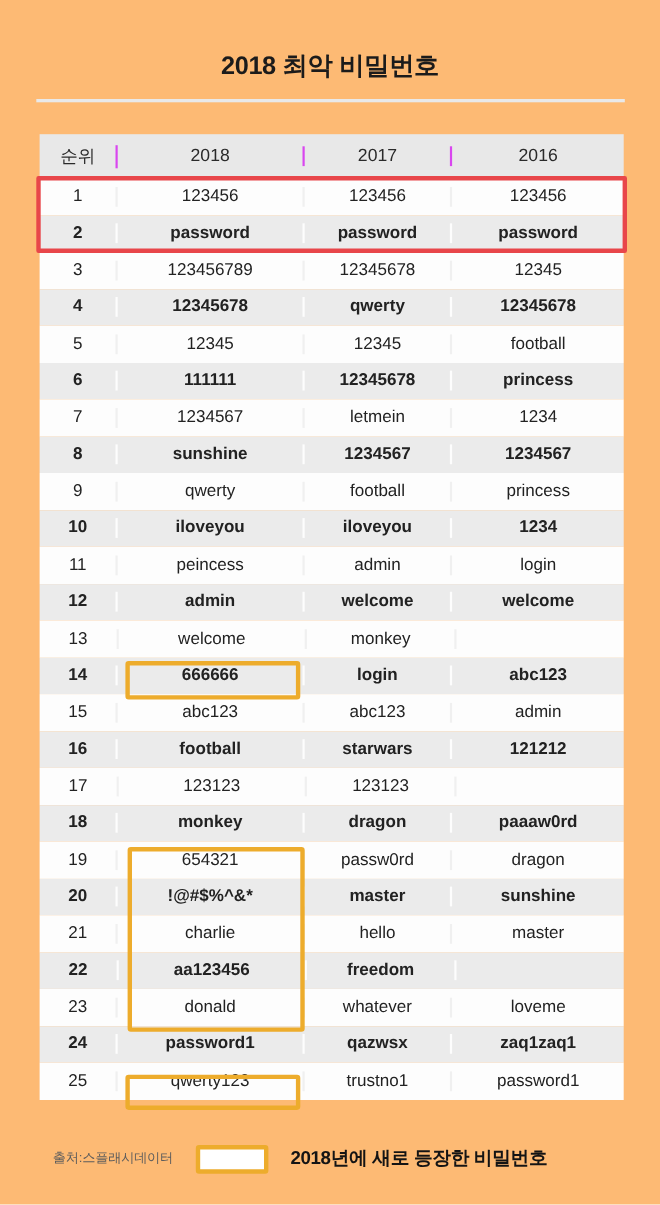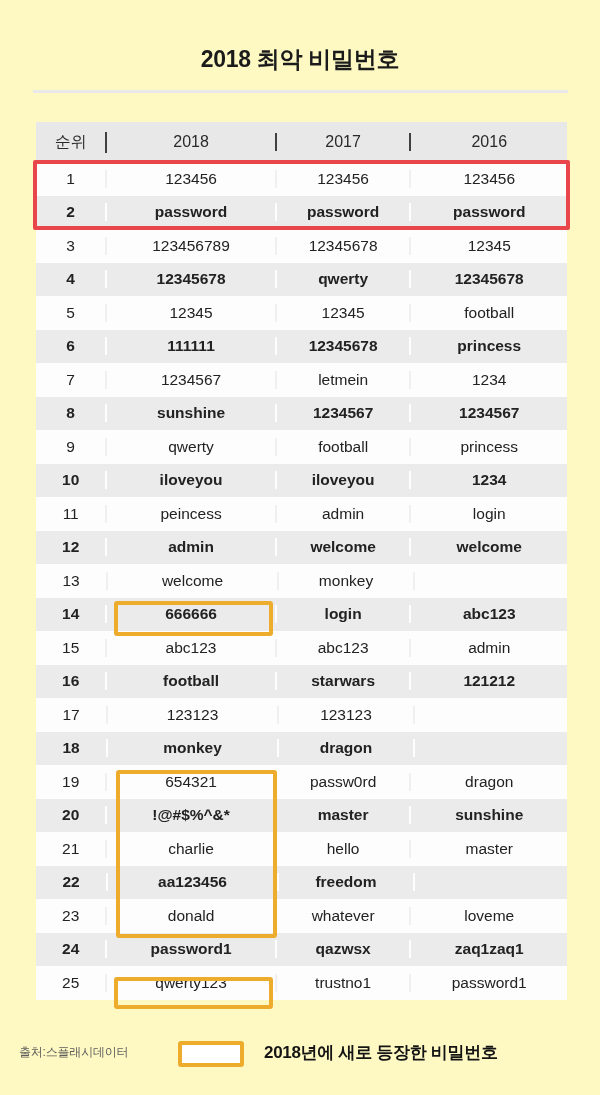--- a/index.html
+++ b/index.html
@@ -9,21 +9,21 @@
     height: 1095px;
     background: #fcfcfc;
     font-family: "Liberation Sans", "DejaVu Sans", sans-serif;
     overflow: hidden;
   }
 
   #page {
     position: relative;
     width: 600px;
     height: 1095px;
-    background: #fef9c3;
+    background: #fdba74;
   }
 
   
   .title {
     position: absolute;
     left: 0;
     top: 44px;
     width: 600px;
     text-align: center;
     font-size: 23px;
@@ -73,21 +73,21 @@
   }
 
   .c-rank { width: 72px; }
   .c-y1   { width: 171px; }
   .c-y2   { width: 136px; }
   .c-y3   { width: 157px; }
 
   
   .row.head .c-rank,
   .row.head .c-y1,
-  .row.head .c-y2 { border-right: 2px solid #404040; }
+  .row.head .c-y2 { border-right: 2px solid #d946ef; }
 
   .row.even .c-rank,
   .row.even .c-y1,
   .row.even .c-y2 { border-right: 2px solid #fdfdfd; }
 
   .row.odd .c-rank,
   .row.odd .c-y1,
   .row.odd .c-y2 { border-right: 2px solid #f0f0f0; }
 
   .row.head .cell {
@@ -112,21 +112,21 @@
 
   .hl-orange {
     border: 4px solid #edac2c;
     border-radius: 3px;
     background: transparent;
   }
 
   
   .footer-source {
     position: absolute;
-    left: 19px;
+    left: 48px;
     top: 1044px;
     font-size: 12px;
     color: #5c5c5c;
     letter-spacing: -0.2px;
   }
 
   .legend-box {
     position: absolute;
     left: 178px;
     top: 1041px;
@@ -260,20 +260,21 @@
       </div>
       <div class="row odd">
         <div class="cell c-rank">17</div>
         <div class="cell c-y1">123123</div>
         <div class="cell c-y2">123123</div>
       </div>
       <div class="row even">
         <div class="cell c-rank">18</div>
         <div class="cell c-y1">monkey</div>
         <div class="cell c-y2">dragon</div>
+        <div class="cell c-y3">paaaw0rd</div>
       </div>
       <div class="row odd">
         <div class="cell c-rank">19</div>
         <div class="cell c-y1">654321</div>
         <div class="cell c-y2">passw0rd</div>
         <div class="cell c-y3">dragon</div>
       </div>
       <div class="row even">
         <div class="cell c-rank">20</div>
         <div class="cell c-y1">!@#$%^&amp;*</div>

